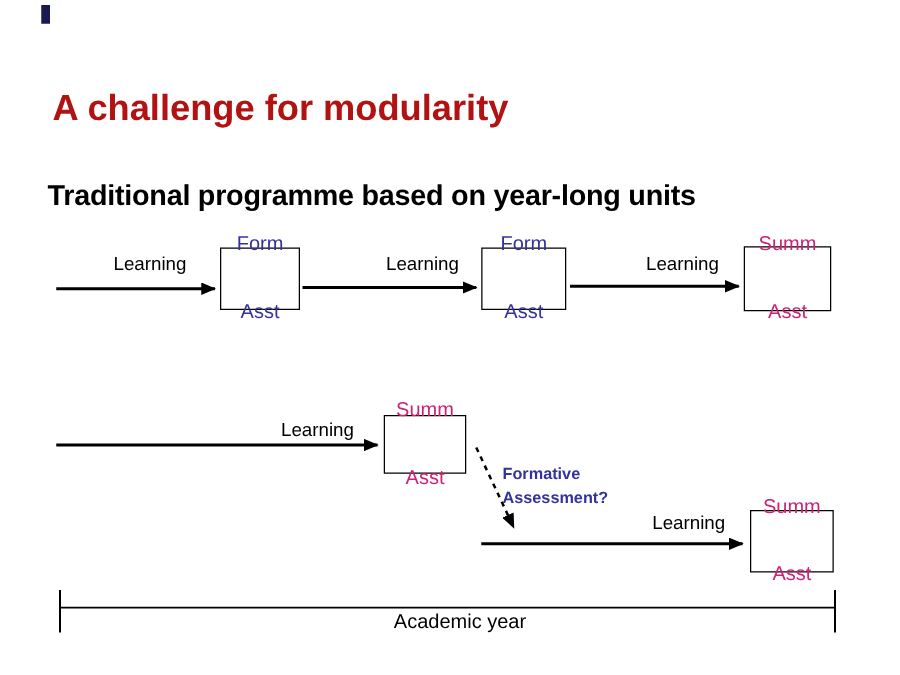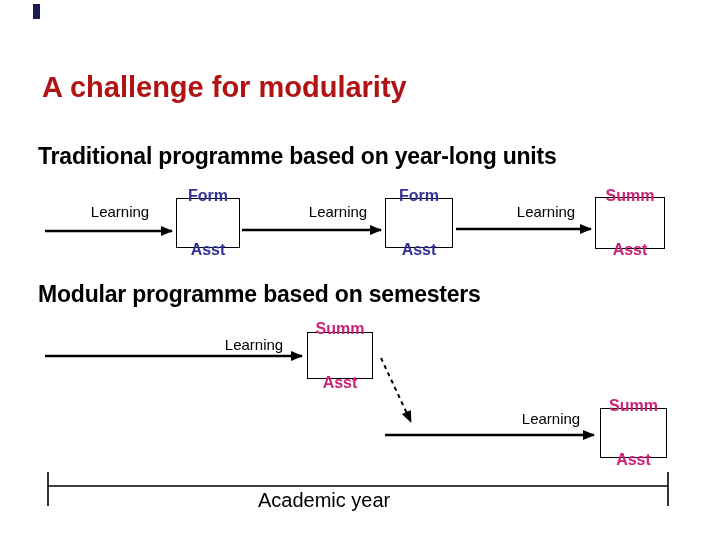--- a/index.html
+++ b/index.html
@@ -58,21 +58,21 @@
   }
   .asst-box {
     position: absolute;
     border: 1.5px solid var(--box-border);
     background: #ffffff;
     display: flex;
     flex-direction: column;
     align-items: center;
     justify-content: center;
     font-size: 16px;
-    font-weight: bold;
+    font-weight: normal;
     line-height: 20px;
     text-align: center;
     gap: 34px;
   }
   .asst-box.form { color: var(--form-text); }
   .asst-box.summ { color: var(--summ-text); }
   .box-1 { left: 176px; top: 198px; width: 64px; height: 50px; }
   .box-2 { left: 385px; top: 198px; width: 68px; height: 50px; }
   .box-3 { left: 595px; top: 197px; width: 70px; height: 52px; }
   .box-4 { left: 307px; top: 332px; width: 66px; height: 47px; }
@@ -88,21 +88,22 @@
     font-size: 13px;
     font-weight: bold;
     line-height: 19px;
     color: var(--note-text);
     white-space: nowrap;
   }
   .academic-year-label {
     position: absolute;
     left: 258px; top: 489px;
     width: 220px;
-    font-size: 20px;
+    text-align: center;
+    font-size: 16px;
     color: var(--label-text);
     white-space: nowrap;
   }
   .lines-layer {
     position: absolute;
     left: 0; top: 0;
     width: 720px; height: 540px;
     pointer-events: none;
   }
 </style>
@@ -110,21 +111,20 @@
 <body>
 
 <div class="slide">
 
   <div class="accent-bar"></div>
 
   <div class="slide-title">A challenge for modularity</div>
 
   <div class="section-heading heading-traditional">Traditional programme based on year-long units</div>
 
-  <div class="section-heading heading-modular">Modular programme based on semesters</div>
 
   <svg class="lines-layer" width="720" height="540" viewBox="0 0 720 540" xmlns="http://www.w3.org/2000/svg">
     <defs>
       <marker id="ah" markerUnits="userSpaceOnUse" markerWidth="12" markerHeight="10" refX="11" refY="5" orient="auto">
         <path d="M0,0 L12,5 L0,10 Z" fill="#000000"></path>
       </marker>
     </defs>
     <line x1="45" y1="231" x2="172" y2="231" stroke="#000" stroke-width="2.5" marker-end="url(#ah)"></line>
     <line x1="242" y1="230" x2="381" y2="230" stroke="#000" stroke-width="2.5" marker-end="url(#ah)"></line>
     <line x1="456" y1="229" x2="591" y2="229" stroke="#000" stroke-width="2.5" marker-end="url(#ah)"></line>
@@ -158,16 +158,20 @@
 
   <div class="asst-box summ box-4">
     <span>Summ</span>
     <span>Asst</span>
   </div>
   <div class="asst-box summ box-5">
     <span>Summ</span>
     <span>Asst</span>
   </div>
 
+  <div class="formative-note">
+    <div>Formative</div>
+    <div>Assessment?</div>
+  </div>
 
   <div class="academic-year-label">Academic year</div>
 
 </div>
 
 </body></html>

